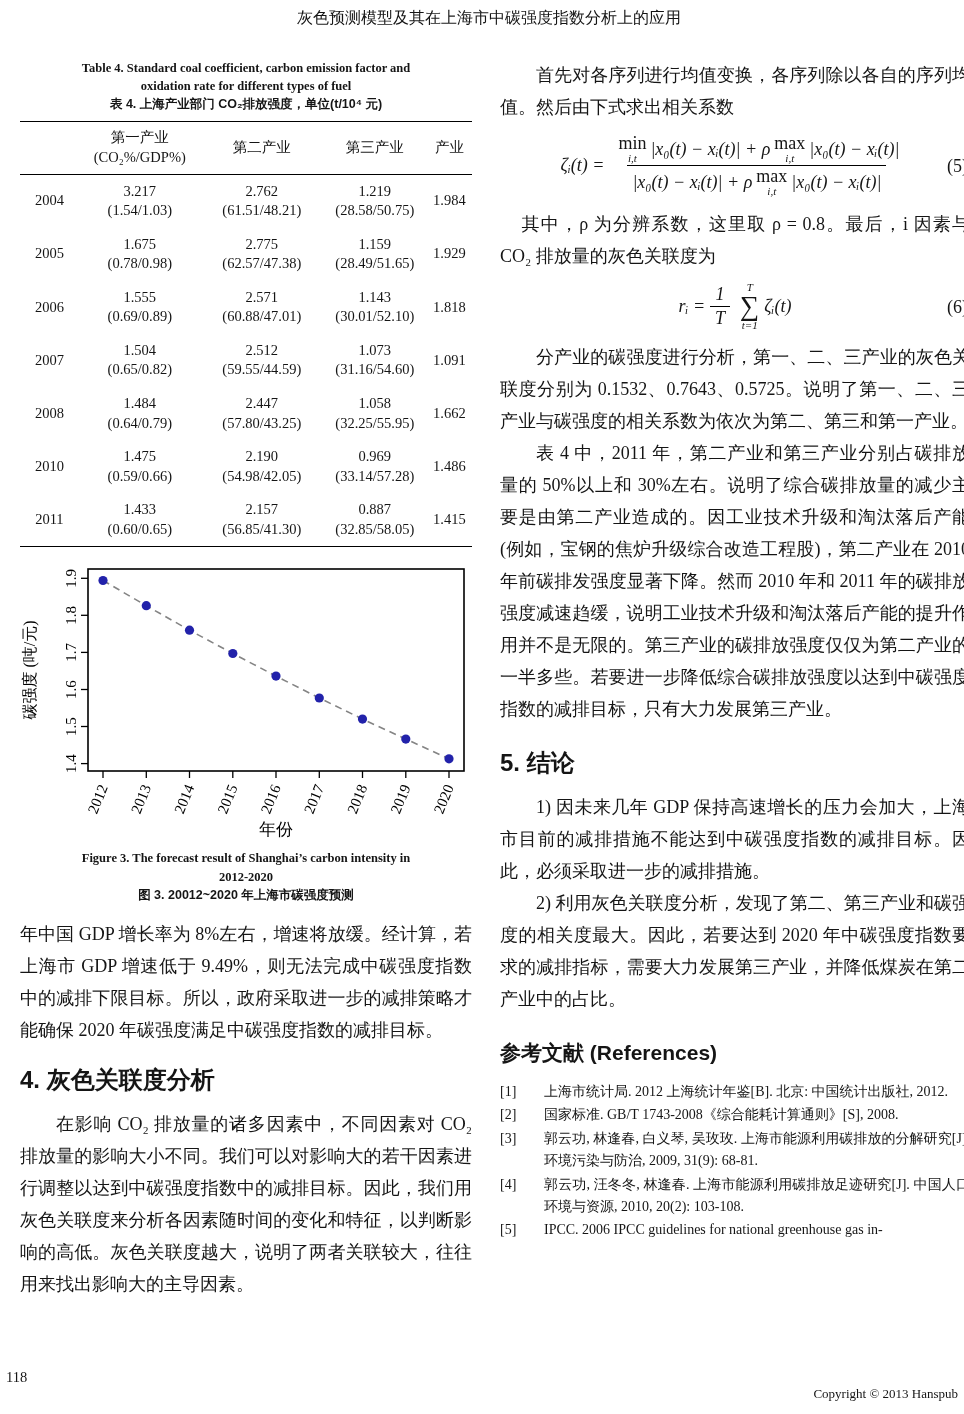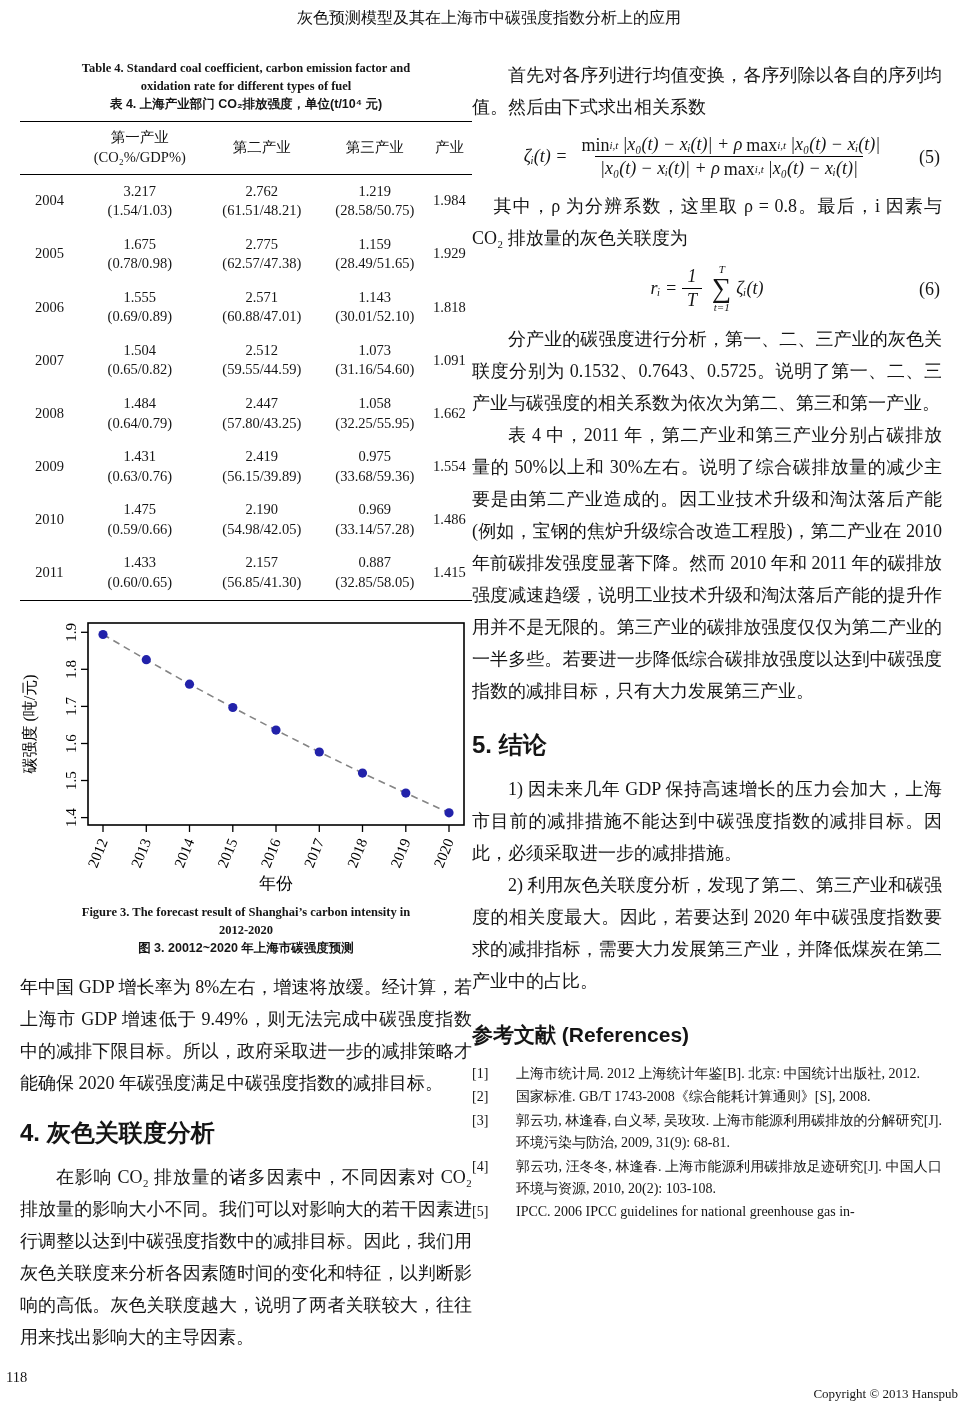--- a/index.html
+++ b/index.html
@@ -3,21 +3,21 @@
 <meta charset="utf-8">
 <style>
   html,body{margin:0;padding:0;}
   body{
     width:964px;height:1414px;position:relative;overflow:hidden;
     background:#ffffff;color:#151515;
     font-family:"Liberation Serif","DejaVu Serif","DejaVu Sans",serif;
   }
   .page{padding:6px 6px 0 20px;}
   .header-title{text-align:center;font-size:16px;margin:2px 0 18px 0;}
-  .columns{display:flex;}
+  .columns{display:flex;gap:28px;}
   .col-left{width:452px;flex:0 0 452px;}
   .col-right{width:470px;flex:0 0 470px;}
   .para{font-size:18px;line-height:32px;text-align:justify;margin:0;}
   .indent{text-indent:2em;}
   
   .caption-block{text-align:center;margin:12px 4px 8px 4px;line-height:1.45;}
   .caption-en{font-size:12.5px;font-weight:bold;}
   .caption-zh{font-size:12.5px;font-weight:bold;font-family:"Liberation Sans","DejaVu Sans",sans-serif;}
   
   table.t4{width:100%;border-collapse:collapse;font-size:14.5px;text-align:center;
@@ -30,21 +30,21 @@
   .sec-heading{font-size:24px;font-weight:bold;margin:18px 0 12px 0;
     font-family:"Liberation Sans","DejaVu Sans",sans-serif;}
   
   .formula{position:relative;display:flex;align-items:center;justify-content:center;
     font-size:18px;margin:10px 0;min-height:44px;}
   .feq{display:inline-flex;align-items:center;font-style:italic;}
   .ftag{position:absolute;right:2px;top:50%;transform:translateY(-50%);font-style:normal;}
   .frac{display:inline-flex;flex-direction:column;align-items:center;margin:0 5px;vertical-align:middle;}
   .fnum,.fden{display:flex;align-items:center;justify-content:center;padding:1px 5px;white-space:nowrap;}
   .fden{border-top:1.3px solid #000;}
-  .limop{display:inline-flex;flex-direction:row;align-items:center;line-height:1;margin:0 4px;}
+  .limop{display:inline-flex;flex-direction:column;align-items:center;line-height:1;margin:0 4px;}
   .limop .op{font-style:normal;}
   .limsub{font-size:11px;margin-top:1px;}
   .sumop{display:inline-flex;flex-direction:column;align-items:center;line-height:1;margin:0 5px;}
   .sum-sym{font-size:27px;font-style:normal;}
   .sum-top,.sum-bot{font-size:11px;}
   
   .refs-heading{font-size:21px;font-weight:bold;margin:24px 0 14px 0;
     font-family:"Liberation Sans","DejaVu Sans",sans-serif;}
   .ref-item{display:flex;font-size:14px;line-height:1.6;text-align:justify;margin-bottom:1px;}
   .ref-label{flex:0 0 44px;}
@@ -108,27 +108,20 @@
               <td>2.512<br>(59.55/44.59)</td>
               <td>1.073<br>(31.16/54.60)</td>
               <td>1.091</td>
             </tr>
             <tr>
               <td>2008</td>
               <td>1.484<br>(0.64/0.79)</td>
               <td>2.447<br>(57.80/43.25)</td>
               <td>1.058<br>(32.25/55.95)</td>
               <td>1.662</td>
-            </tr>
-            <tr>
-              <td>2009</td>
-              <td>1.431<br>(0.63/0.76)</td>
-              <td>2.419<br>(56.15/39.89)</td>
-              <td>0.975<br>(33.68/59.36)</td>
-              <td>1.554</td>
             </tr>
             <tr>
               <td>2010</td>
               <td>1.475<br>(0.59/0.66)</td>
               <td>2.190<br>(54.98/42.05)</td>
               <td>0.969<br>(33.14/57.28)</td>
               <td>1.486</td>
             </tr>
             <tr>
               <td>2011</td>

